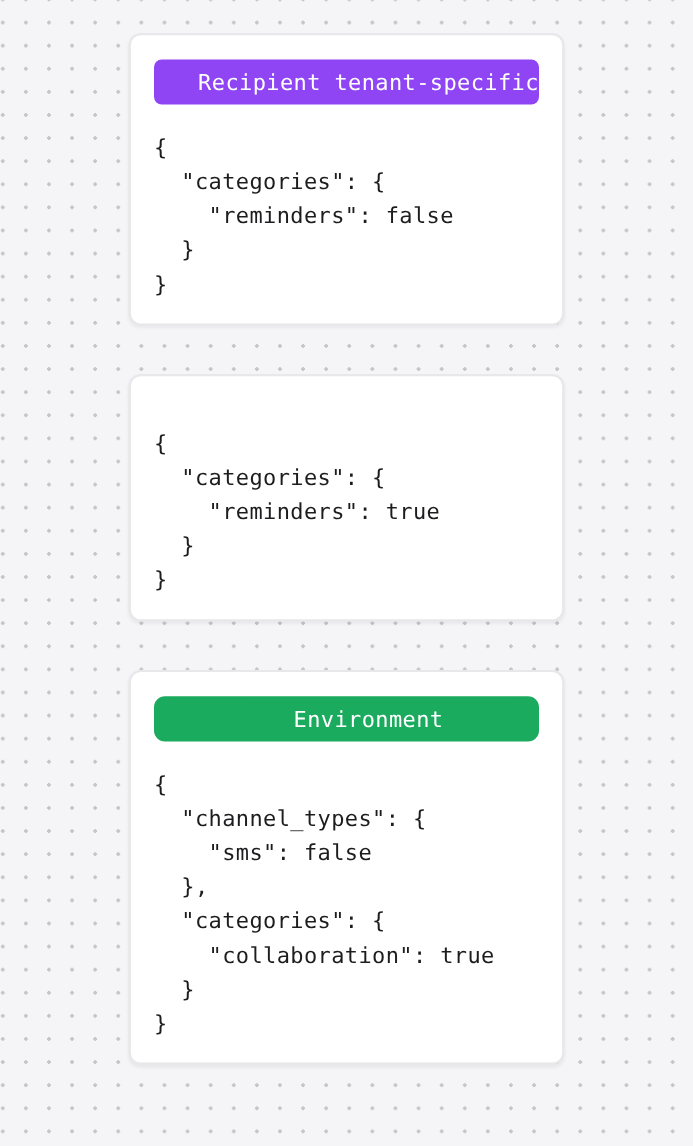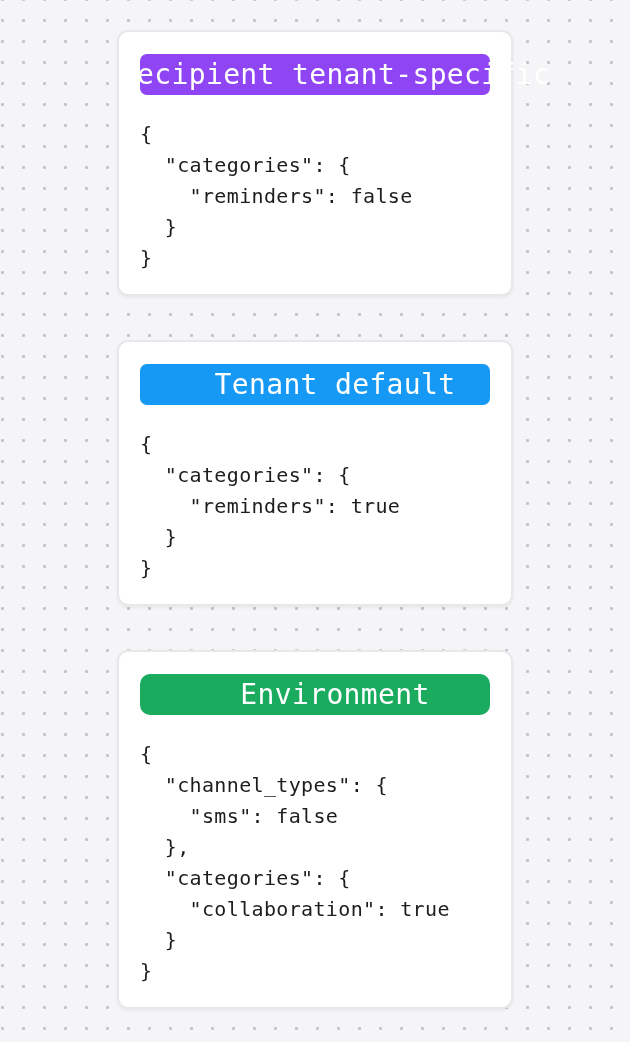--- a/index.html
+++ b/index.html
@@ -39,21 +39,21 @@
 
   .card + .card { margin-top: 44px; }
 
   .badge {
     height: 41px;
     border-radius: 7px;
     display: flex;
     align-items: center;
     justify-content: center;
     color: #ffffff;
-    font-size: 28px;
+    font-size: 20px;
     letter-spacing: 0.35px;
     white-space: nowrap;
     padding-left: 40px;
   }
 
   .code {
     margin-top: 24px;
     font-size: 20px;
     letter-spacing: 0.35px;
     line-height: 31px;
@@ -69,21 +69,20 @@
   <div class="card">
     <div class="badge" style="background: rgb(143, 69, 244);">Recipient tenant-specific</div>
     <pre class="code">{
   "categories": {
     "reminders": false
   }
 }</pre>
   </div>
 
   <div class="card">
-    <div class="badge" style="background: rgb(22, 152, 245);">Tenant default</div>
     <pre class="code">{
   "categories": {
     "reminders": true
   }
 }</pre>
   </div>
 
   <div class="card">
     <div class="badge" style="background: rgb(27, 171, 94); border-radius: 10px;">Environment</div>
     <pre class="code">{

